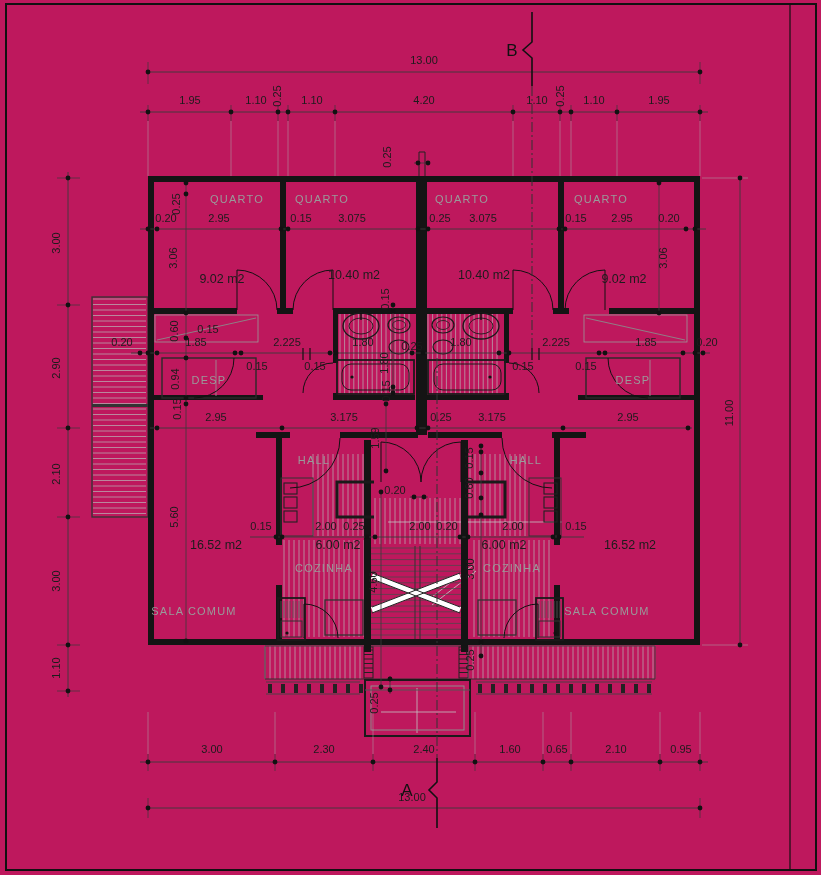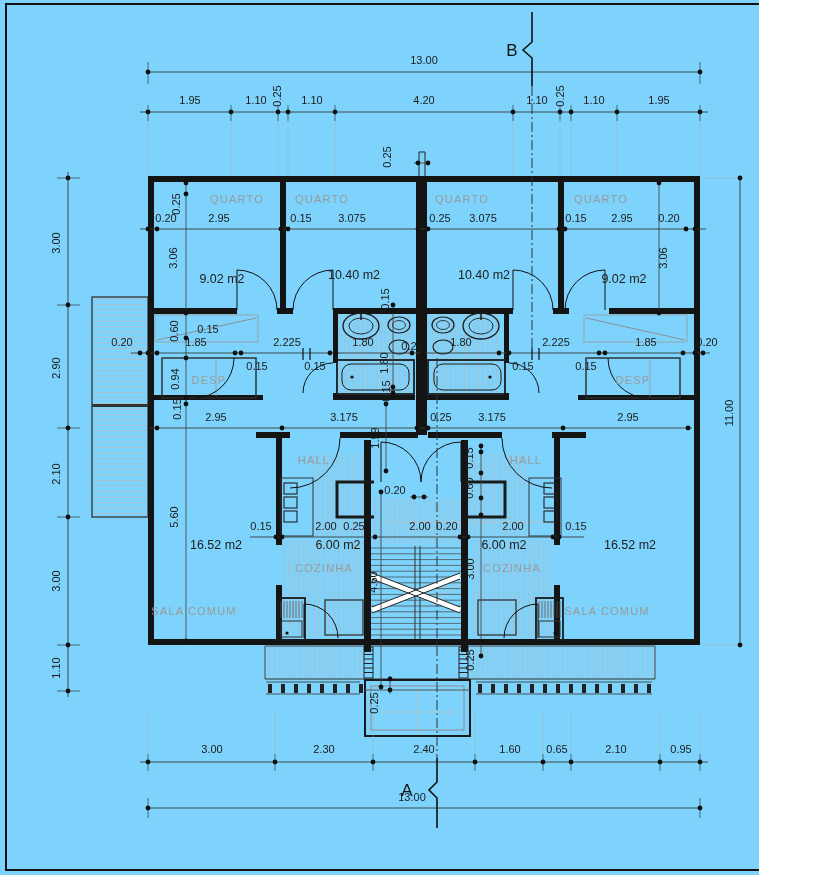--- a/index.html
+++ b/index.html
@@ -1,16 +1,16 @@
 <!DOCTYPE html>
 <html><head>
 <meta charset="utf-8">
 <style>
   html,body{margin:0;padding:0;background:#ffffff;}
-  #sheet{position:relative;width:759px;height:875px;background:#7dd3fc;overflow:hidden;
+  #sheet{position:relative;width:821px;height:875px;background:#be185d;overflow:hidden;
          font-family:"Liberation Sans", sans-serif;}
   svg text{font-family:"Liberation Sans", sans-serif;}
   .dimtxt{font-size:11px;fill:#1c1c1c;}
   .roomtxt{font-size:11px;fill:#9a9a9a;letter-spacing:1.2px;}
   .areatxt{font-size:12.5px;fill:#1c1c1c;}
   .marktxt{font-size:17px;fill:#111;}
 </style>
 </head>
 <body>
 

